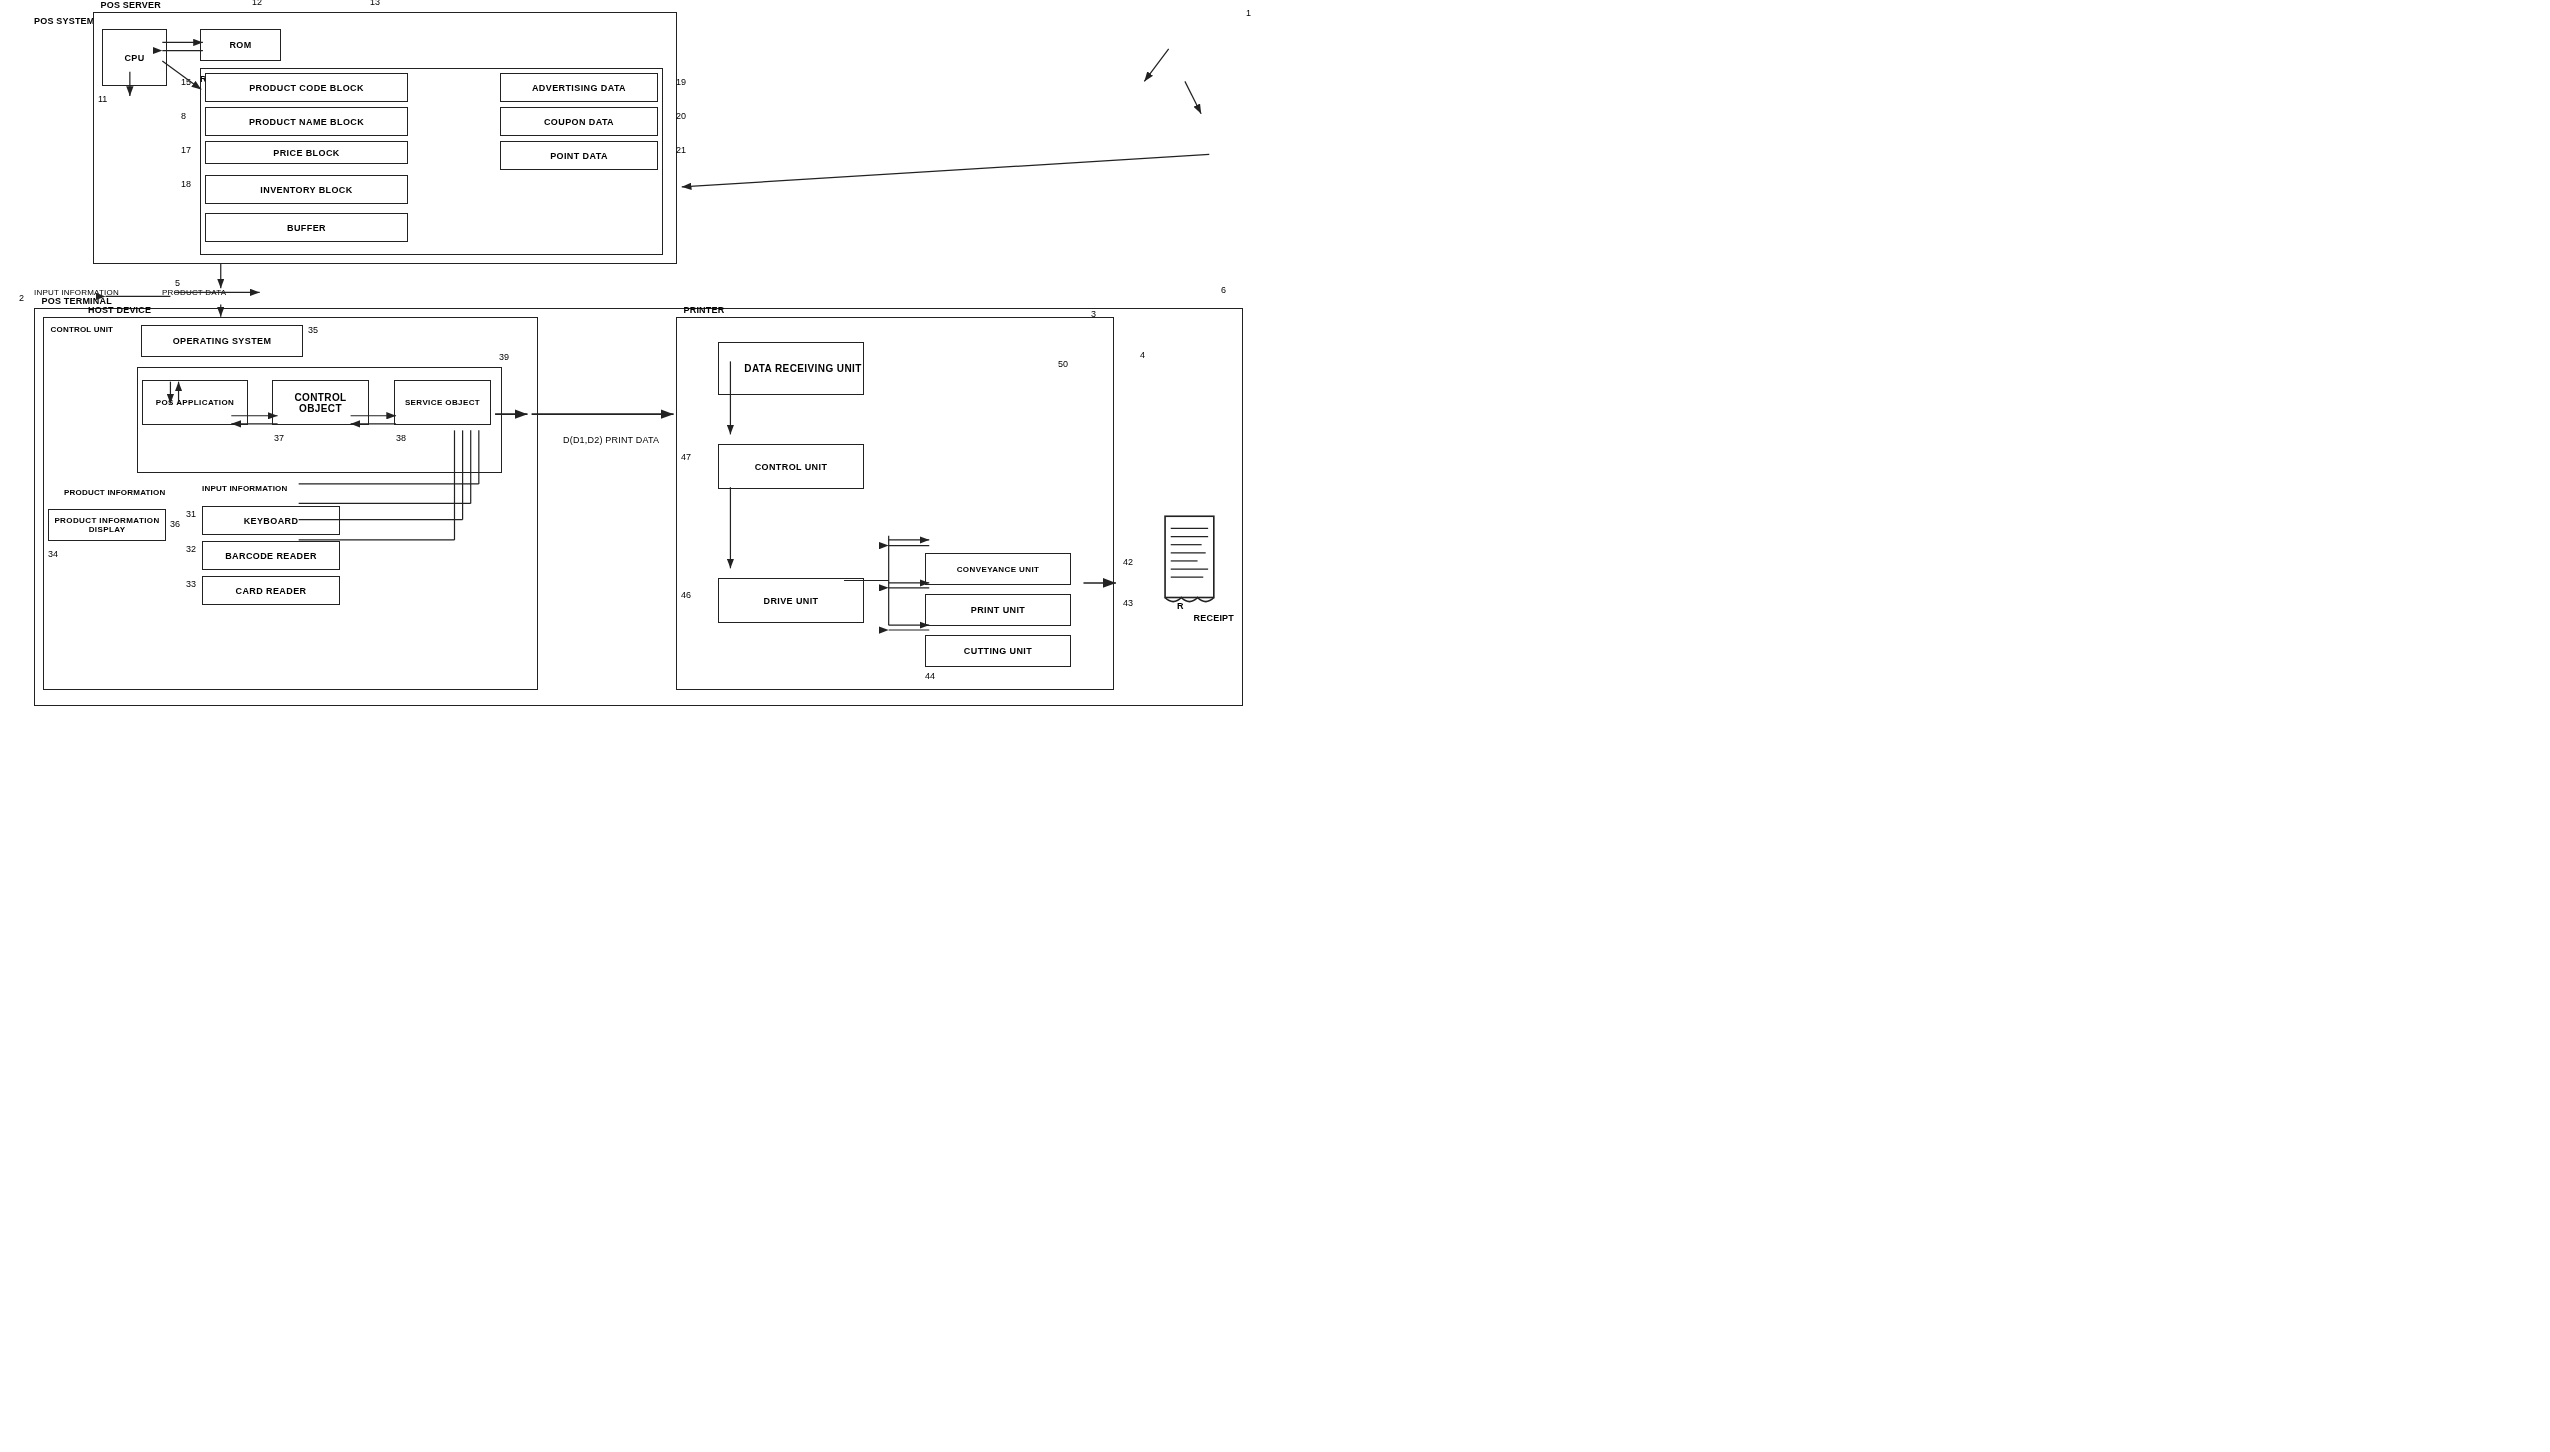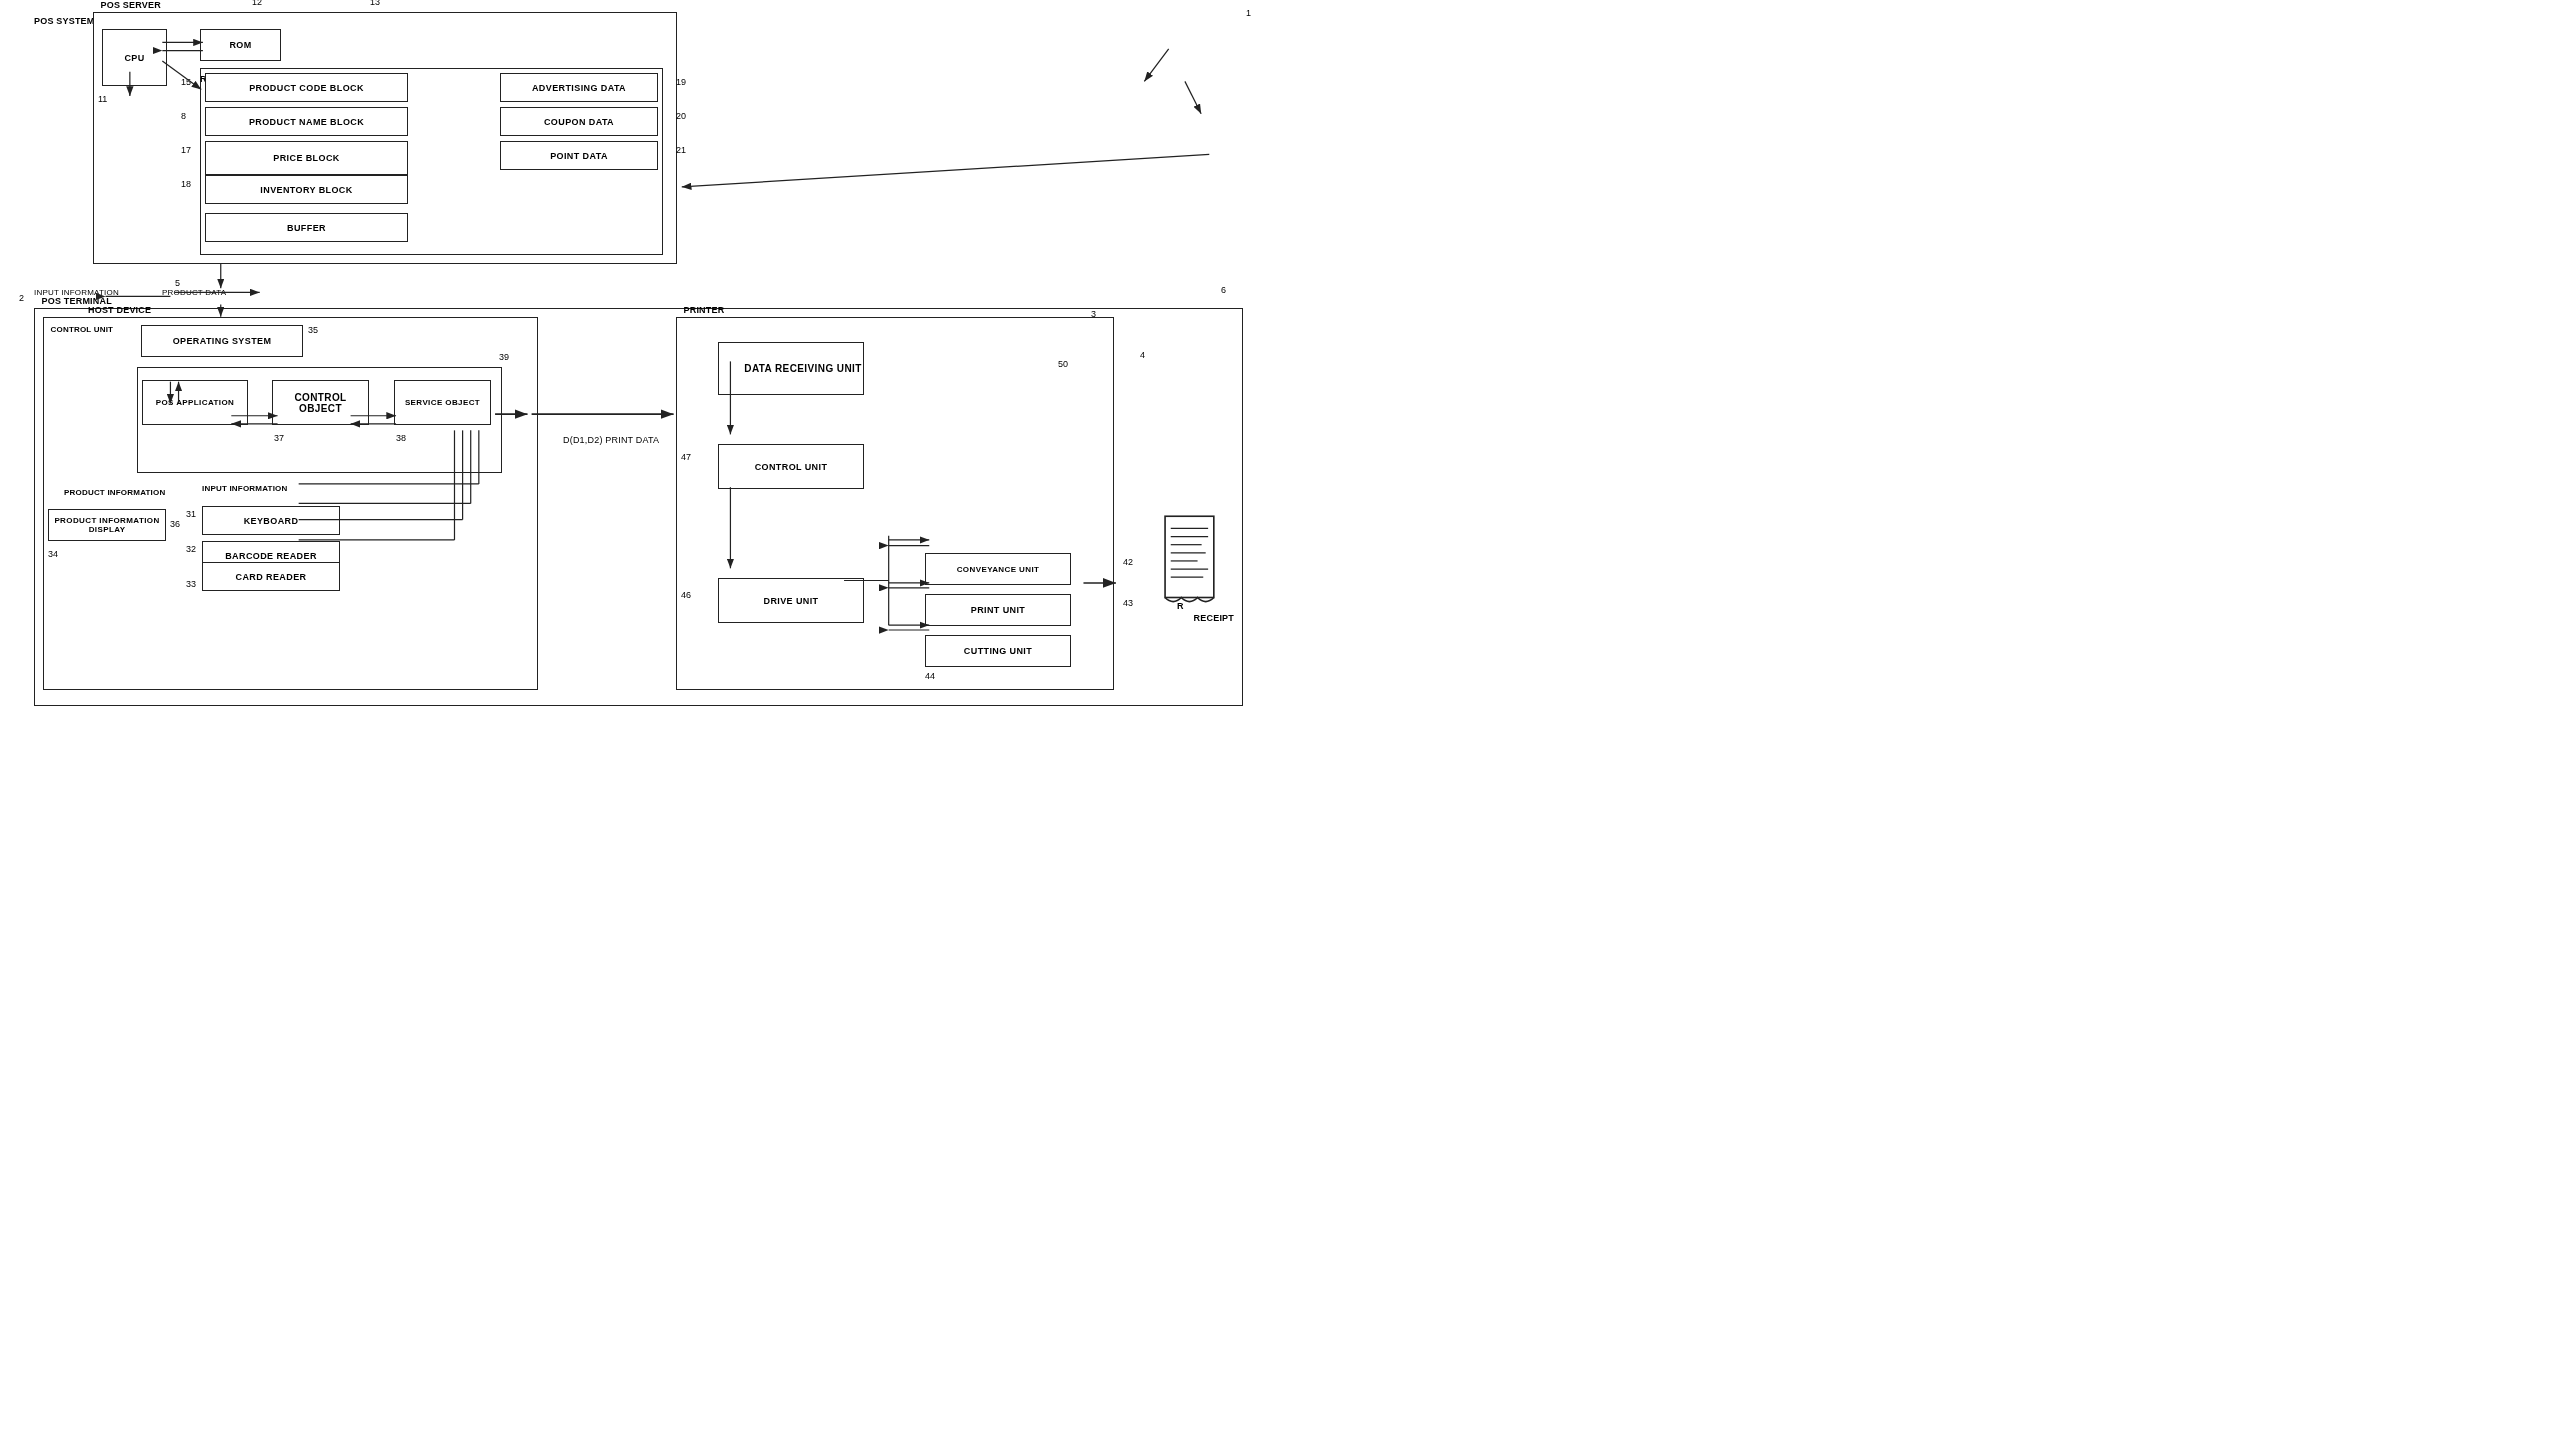--- a/index.html
+++ b/index.html
@@ -96,21 +96,21 @@
       </div>
 
       <span class="number-label" style="left:-20px;top:42px;">8</span>
 
       <div class="box" style="left:4px;top:38px;width:203px;height:29px;text-align:center;">
         <span>PRODUCT NAME BLOCK</span>
       </div>
 
       <span class="number-label" style="left:-20px;top:76px;">17</span>
 
-      <div class="box" style="left:4px;top:72px;width:203px;height:34px;">
+      <div class="box" style="left:4px;top:72px;width:203px;height:23px;">
         <span>PRICE BLOCK</span>
       </div>
 
       <span class="number-label" style="left:-20px;top:110px;">18</span>
 
       <div class="box" style="left:4px;top:106px;width:203px;height:29px;">
         <span>INVENTORY BLOCK</span>
       </div>
 
       <div class="box" style="left:4px;top:144px;width:203px;height:29px;">
@@ -198,21 +198,21 @@
       </div>
 
       <span class="number-label" style="left:142px;top:226px;">32</span>
 
       <div class="box" style="left:158px;top:223px;width:138px;height:29px;">
         <span>BARCODE READER</span>
       </div>
 
       <span class="number-label" style="left:142px;top:261px;">33</span>
 
-      <div class="box" style="left:158px;top:244px;width:138px;height:29px;">
+      <div class="box" style="left:158px;top:258px;width:138px;height:29px;">
         <span>CARD READER</span>
       </div>
 
     </div>
 
     <span class="box-label" style="left:528px;top:126px;font-size:9px;font-weight:normal;">D(D1,D2)
 PRINT DATA</span>
 
     <div class="outer-box" style="left:641px;top:8px;width:438px;height:373px;">
       <span class="box-label" style="left:6.5px;top:-13px;">PRINTER</span>

